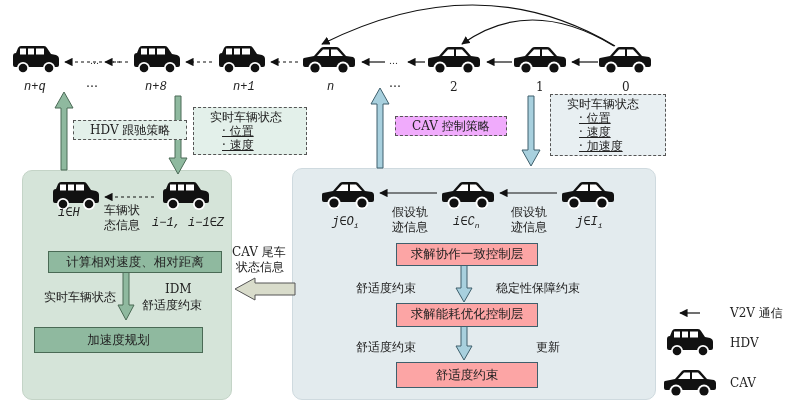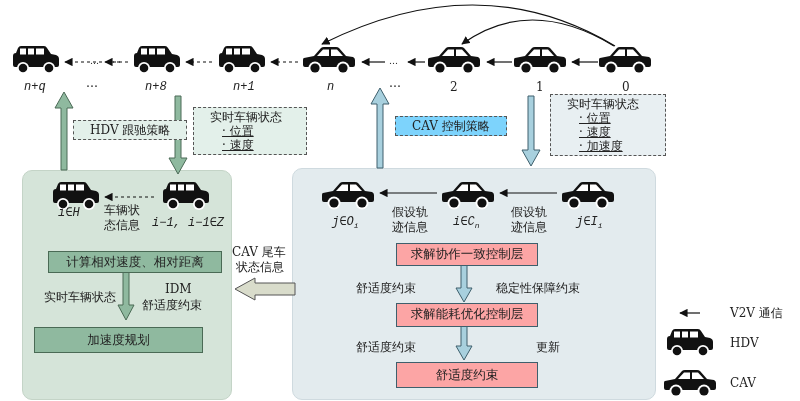--- a/index.html
+++ b/index.html
@@ -121,21 +121,21 @@
 <span class="lbl" style="left:389px;top:54px;font-size:9px">…</span>
 
 <div class="dashbox" style="left:73px;top:120px;background:#e3f0ea">
   <span>HDV 跟驰策略</span>
 </div>
 <div class="dashbox" style="left:193px;top:107px;background:#e3f0ea;width:80px">
   <span>实时车辆状态</span>
   <span class="bul">· 位置</span>
   <span class="bul">· 速度</span>
 </div>
-<div class="dashbox" style="left:395px;top:116px;background:#7dd3fc">
+<div class="dashbox" style="left:395px;top:116px;background:#f0abfc">
   <span>CAV 控制策略</span>
 </div>
 <div class="dashbox" style="left:550px;top:94px;background:#e8eff2;width:82px">
   <span>实时车辆状态</span>
   <span class="bul">· 位置</span>
   <span class="bul">· 速度</span>
   <span class="bul">· 加速度</span>
 </div>
 
 <span class="lbl it" style="left:58px;top:206px">i∈H</span>

